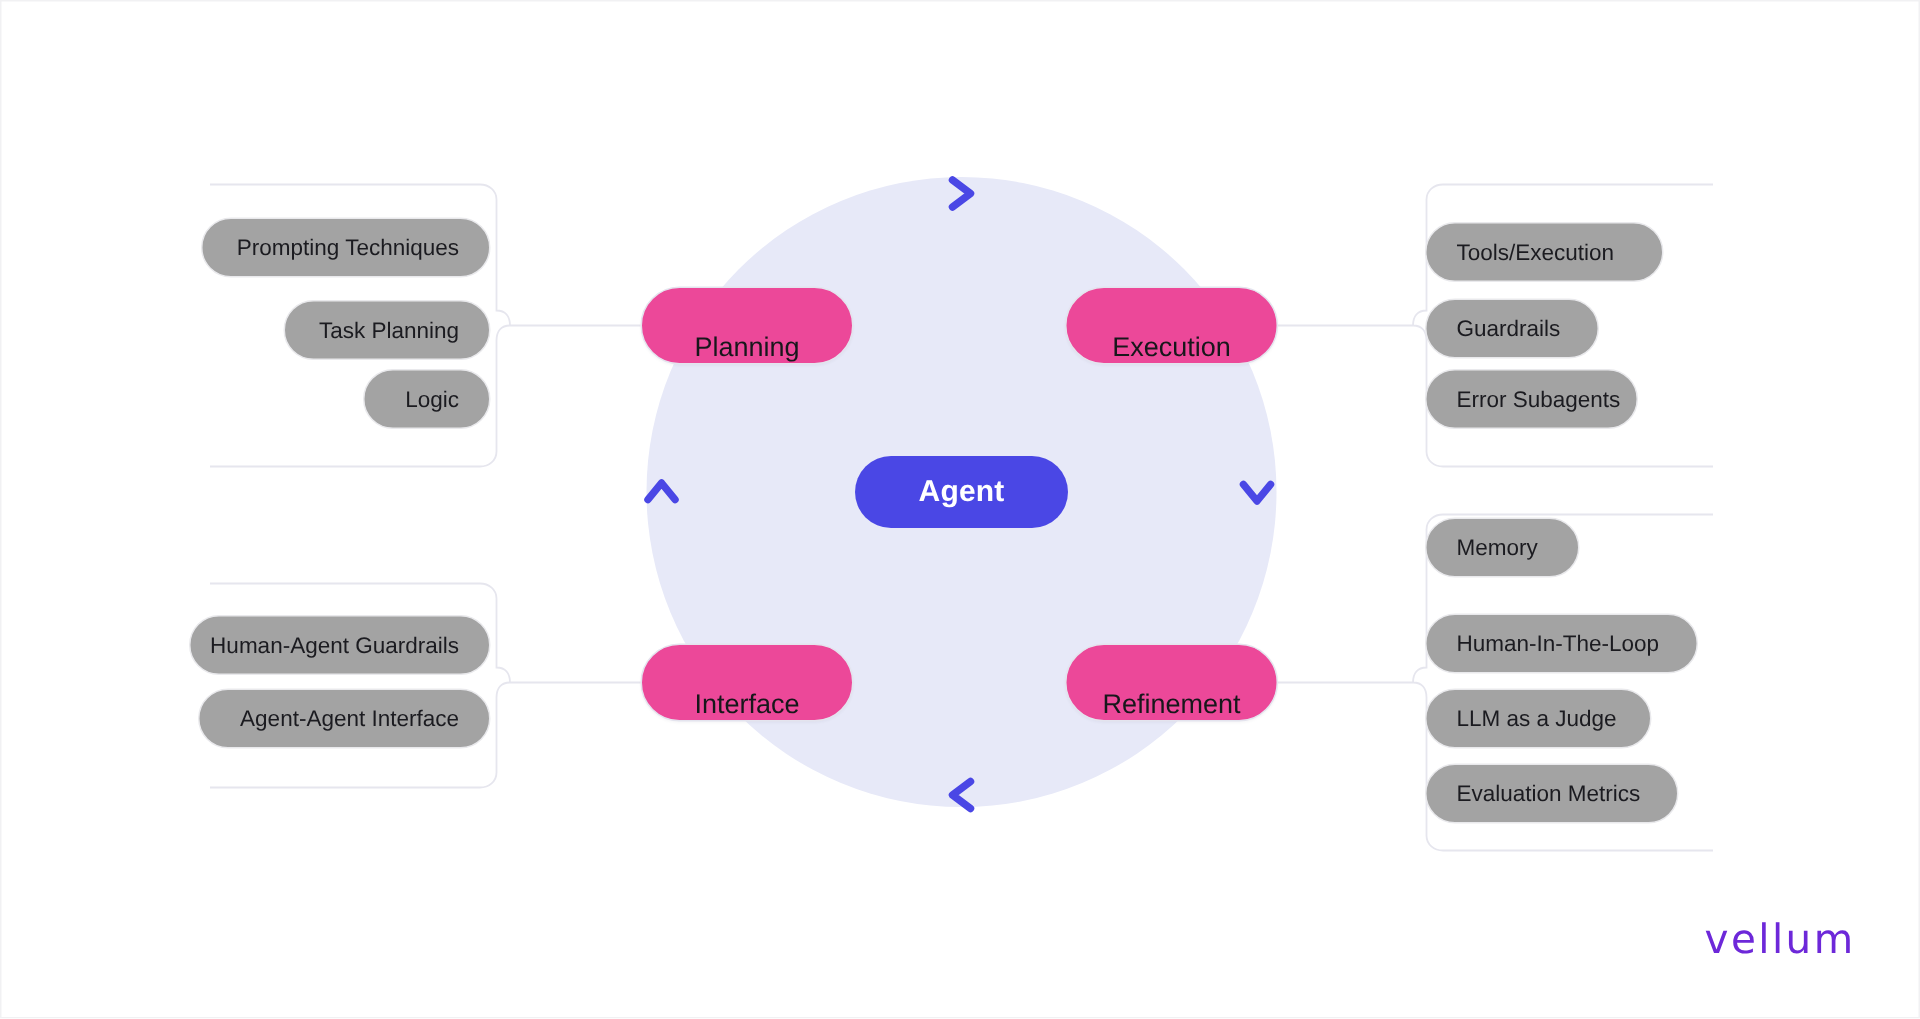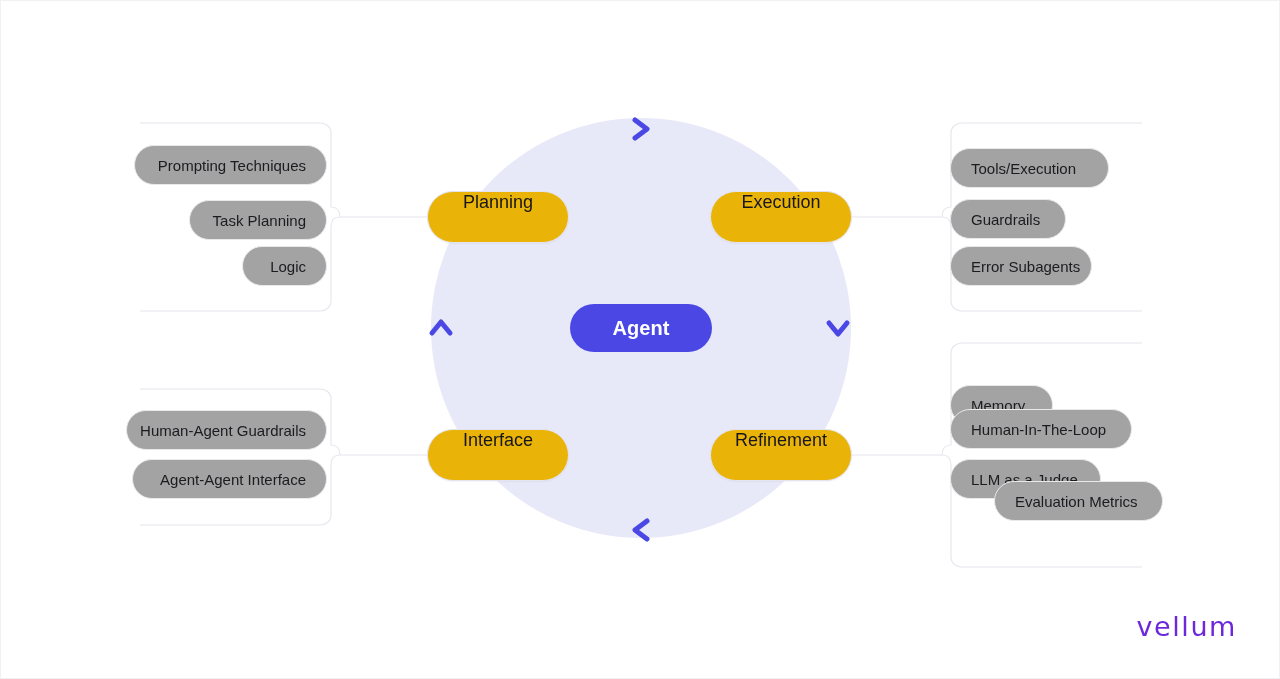--- a/index.html
+++ b/index.html
@@ -48,25 +48,25 @@
     font-size: 20px;
     font-weight: bold;
     letter-spacing: .1px;
   }
 
   
   .quad-node {
     position: absolute;
     height: 52px;
     border-radius: 26px;
-    background: #eab308;
+    background: #ec4899;
     border: 1px solid #e4e4ee;
     box-sizing: border-box;
     display: flex;
-    align-items: flex-start;
+    align-items: flex-end;
     justify-content: center;
     font-size: 18px;
     color: #17171b;
     box-shadow: 0 1px 2px rgba(30,30,60,.04);
   }
   #node-planning   { left: 426px; top: 190px; width: 142px; }
   #node-execution  { left: 709px; top: 190px; width: 142px; }
   #node-interface  { left: 426px; top: 428px; width: 142px; }
   #node-refinement { left: 709px; top: 428px; width: 142px; }
 
@@ -212,28 +212,28 @@
     <span>Error Subagents</span>
   </div>
 
   <div class="leaf-pill align-right" style="left:125px;top:409px;width:201px;">
     <span>Human-Agent Guardrails</span>
   </div>
   <div class="leaf-pill align-right" style="left:131px;top:458px;width:195px;">
     <span>Agent-Agent Interface</span>
   </div>
 
-  <div class="leaf-pill align-left" style="left:949px;top:344px;width:103px;margin-top:40px;">
+  <div class="leaf-pill align-left" style="left:949px;top:344px;width:103px;">
     <span>Memory</span>
   </div>
   <div class="leaf-pill align-left" style="left:949px;top:408px;width:182px;">
     <span>Human-In-The-Loop</span>
   </div>
   <div class="leaf-pill align-left" style="left:949px;top:458px;width:151px;">
     <span>LLM as a Judge</span>
   </div>
-  <div class="leaf-pill align-left" style="left:949px;top:480px;width:169px;margin-left:44px;">
+  <div class="leaf-pill align-left" style="left:949px;top:508px;width:169px;">
     <span>Evaluation Metrics</span>
   </div>
 
   <div id="vellum-logo">vellum</div>
 
 </div>
 
 </body></html>

